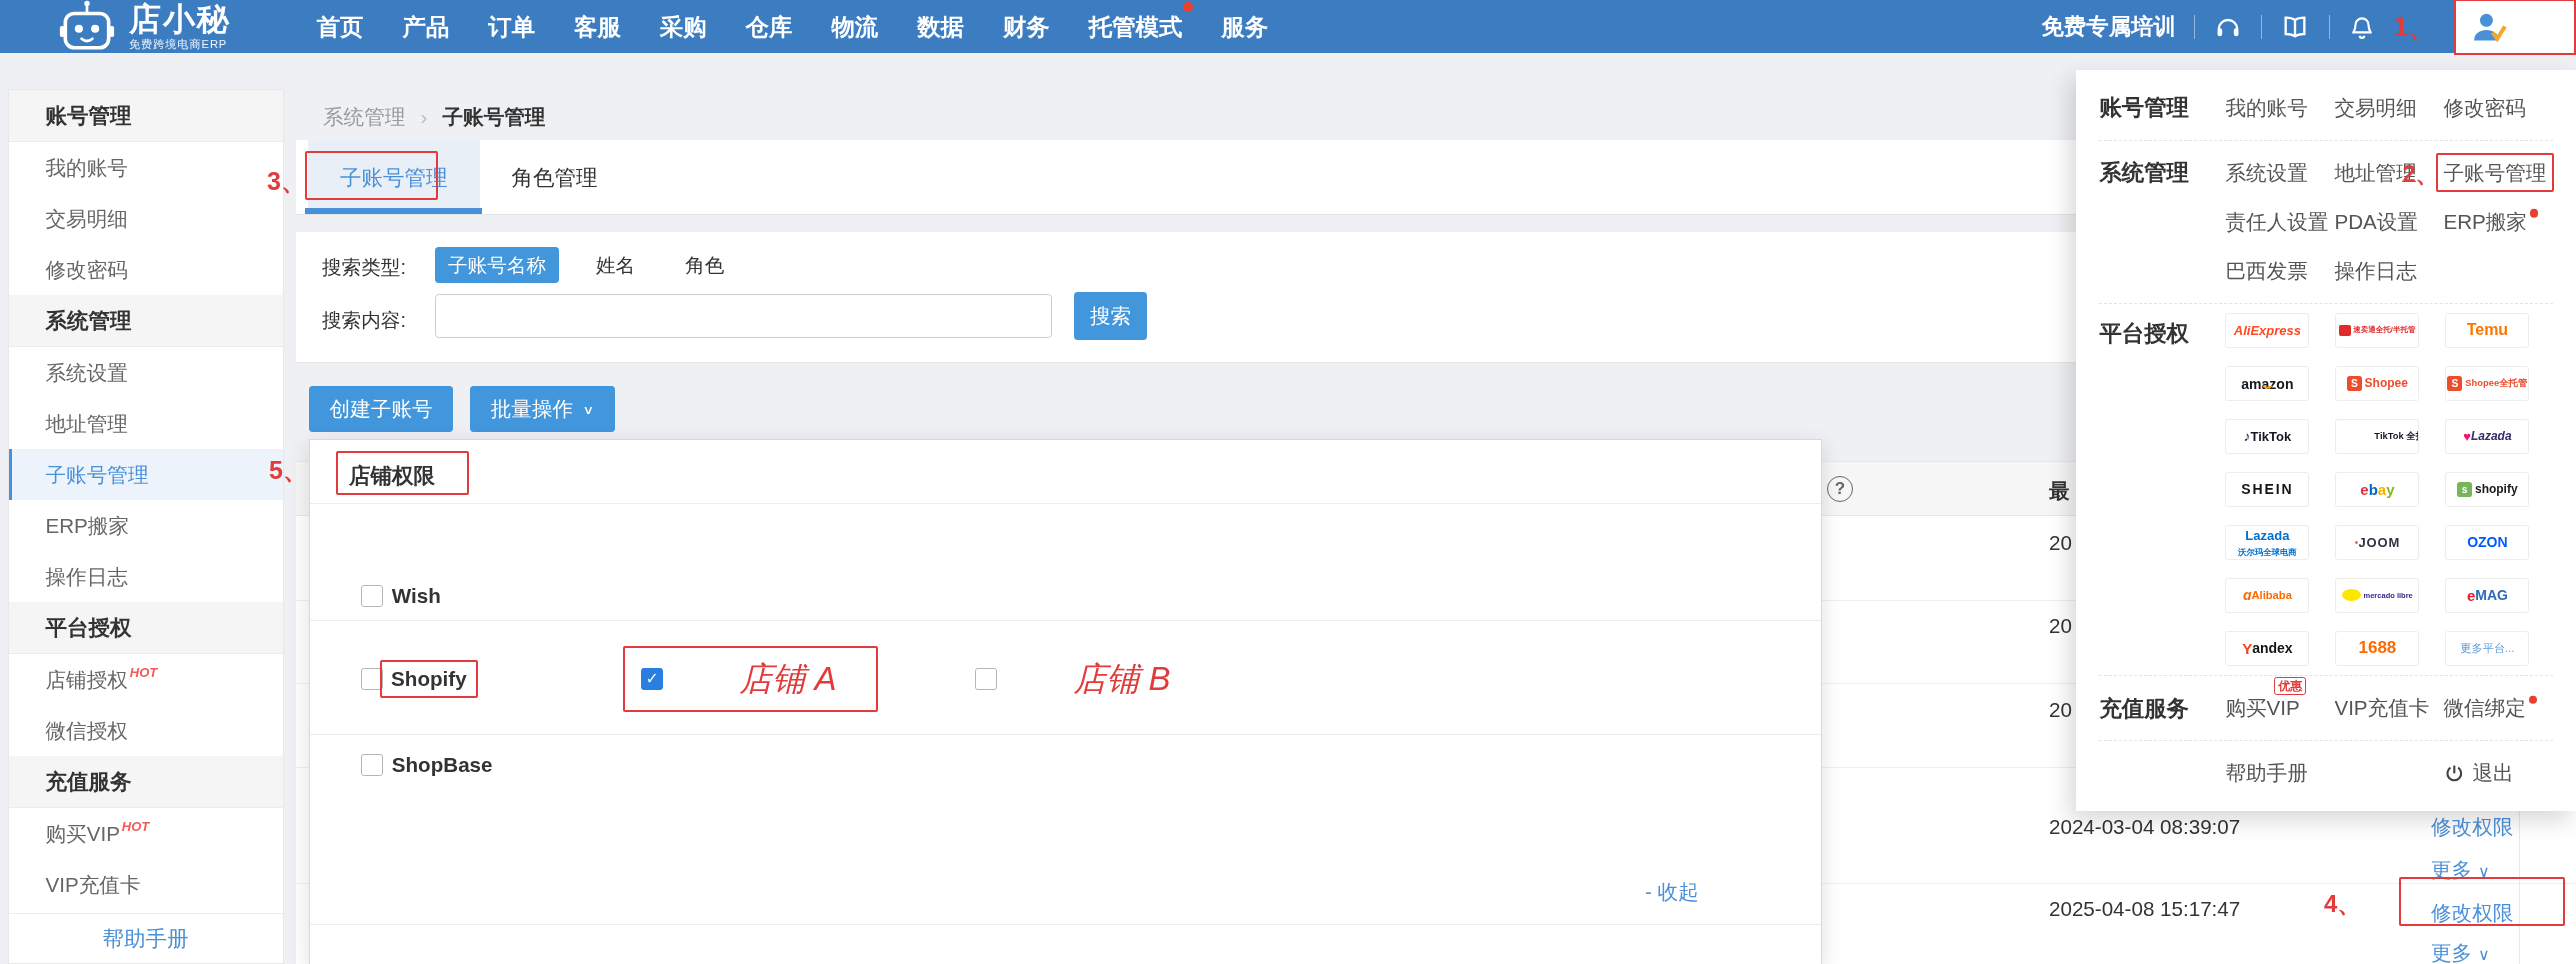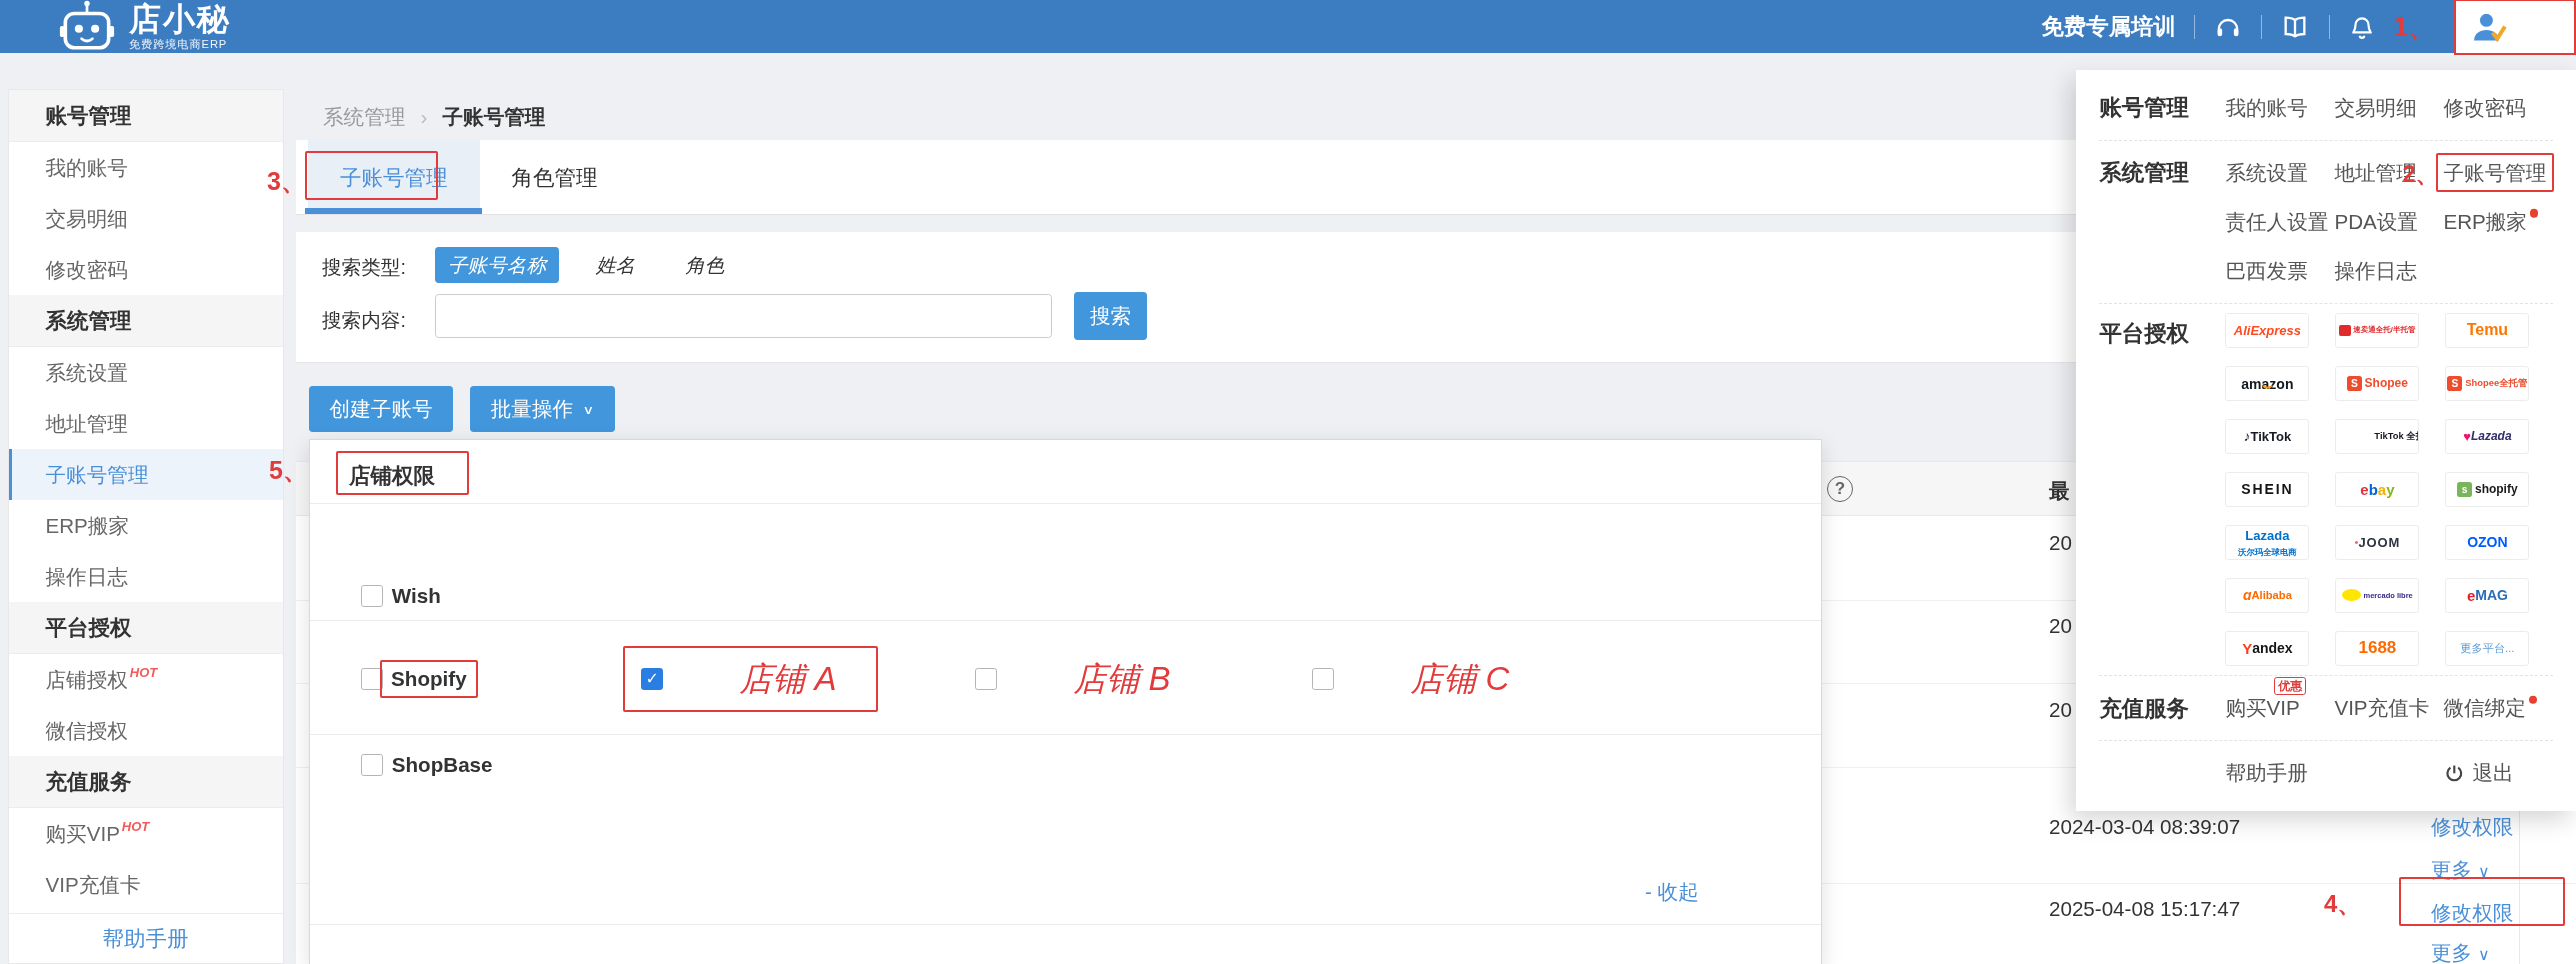--- a/index.html
+++ b/index.html
@@ -41,21 +41,21 @@
   .tab-card { position:absolute; left:296px; top:140px; right:0; height:75px; background:#fff; border-bottom:0.9px solid #e4e4e4; z-index:1; display:flex; align-items:stretch; padding-left:12px; }
   .tab { font-size:21.5px; color:#333; padding:0 32px; display:flex; align-items:center; cursor:pointer; position:relative; }
   .tab.active { color:#4a90d9; background:#e9eff7; }
   .tab.active::after { content:''; position:absolute; left:-2.8px; right:-2.8px; bottom:0; height:5.6px; background:#4a90d9; }
   .box-tab { position:absolute; left:305px; top:151px; width:133px; height:49px; border:2.8px solid #e23b3b; border-radius:1.9px; z-index:21; pointer-events:none; }
   .ann-3 { position:absolute; left:267px; top:165px; font-size:25px; z-index:21; }
 
   .search-card { position:absolute; left:296px; top:232px; right:0; height:131px; background:#fff; border-bottom:0.9px solid #e6e6e6; z-index:1; }
   .s-label { position:absolute; left:26px; font-size:19.6px; color:#333; }
   .pills { position:absolute; left:139px; top:15px; display:flex; align-items:center; }
-  .pill { font-size:19.6px; color:#333; padding:4.7px 13px; border-radius:3.7px; margin-right:24px; cursor:pointer;font-style:italic; }
+  .pill { font-size:19.6px; color:#333; padding:4.7px 13px; border-radius:3.7px; margin-right:24px; cursor:pointer; }
   .pill.active { background:#4296db; color:#fff; }
   .s-input { position:absolute; left:139px; top:62px; width:617px; height:44px; border:0.9px solid #ccc; border-radius:3.7px; font-size:19.6px; padding:0 11.2px; outline:none; background:#fff; }
   .s-btn { position:absolute; left:778px; top:60px; width:73px; height:48px; background:#4296db; color:#fff; font-size:20.6px; border:none; border-radius:3.7px; cursor:pointer; }
 
   .toolbar { position:absolute; left:309px; top:386px; display:flex; gap:17px; z-index:1; }
   .btn-blue { background:#4296db; color:#fff; font-size:20.6px; height:46px; border:none; border-radius:3.7px; display:flex; align-items:center; padding:0 20.6px; gap:9.4px; cursor:pointer; }
   .chev { font-size:16px; transform:scaleY(.75); }
 
   
   .tbl-header { position:absolute; left:296px; top:461px; right:0; height:55px; background:#f6f6f6; border-top:0.9px solid #e8e8e8; border-bottom:0.9px solid #e8e8e8; z-index:1; }
@@ -133,20 +133,33 @@
           <circle cx="23" cy="33" r="4.5" fill="#fff"></circle>
           <circle cx="41" cy="33" r="4.5" fill="#fff"></circle>
           <path d="M26 44q6 5 12 0" stroke="#fff" stroke-width="3" fill="none" stroke-linecap="round"></path>
         </svg>
       </span>
       <span class="logo-text">
         <span class="logo-title">店小秘</span>
         <span class="logo-sub">免费跨境电商ERP</span>
       </span>
     </div>
+    <nav class="nav-menu">
+        <span class="nav-item">首页</span>
+        <span class="nav-item">产品</span>
+        <span class="nav-item">订单</span>
+        <span class="nav-item">客服</span>
+        <span class="nav-item">采购</span>
+        <span class="nav-item">仓库</span>
+        <span class="nav-item">物流</span>
+        <span class="nav-item">数据</span>
+        <span class="nav-item">财务</span>
+        <span class="nav-item">托管模式<i class="dot-red"></i></span>
+        <span class="nav-item">服务</span>
+      </nav>
     <div class="nav-right">
       <span class="training">免费专属培训</span>
       <span class="v-div"></span>
       <span class="icon-btn">
         <svg width="28" height="28" viewBox="0 0 24 24" fill="none" stroke="#fff" stroke-width="2">
           <path d="M4 14a8 8 0 0 1 16 0"></path>
           <rect x="3" y="13" width="4" height="7" rx="2" fill="#fff" stroke="none"></rect>
           <rect x="17" y="13" width="4" height="7" rx="2" fill="#fff" stroke="none"></rect>
         </svg>
       </span>
@@ -267,24 +280,20 @@
           <span class="m-plat boxed-red">Shopify</span>
           <div class="stores">
             <div class="store big-red-box">
               <span class="cb checked">✓</span>
               <span class="s-name">店铺 A</span>
             </div>
             <div class="store">
               <span class="cb"></span>
               <span class="s-name">店铺 B</span>
             </div>
-            <div class="store">
-              <span class="cb"></span>
-              <span class="s-name">店铺 C</span>
-            </div>
           </div>
         </div>
         <div class="m-row" style="top: 304px; height: 42px;">
           <span class="cb"></span>
           <span class="m-plat">ShopBase</span>
         </div>
       </div>
     <div class="m-div" style="top:180px;"></div>
     <div class="m-div" style="top:294px;"></div>
     <span class="collapse-link">- 收起</span>

